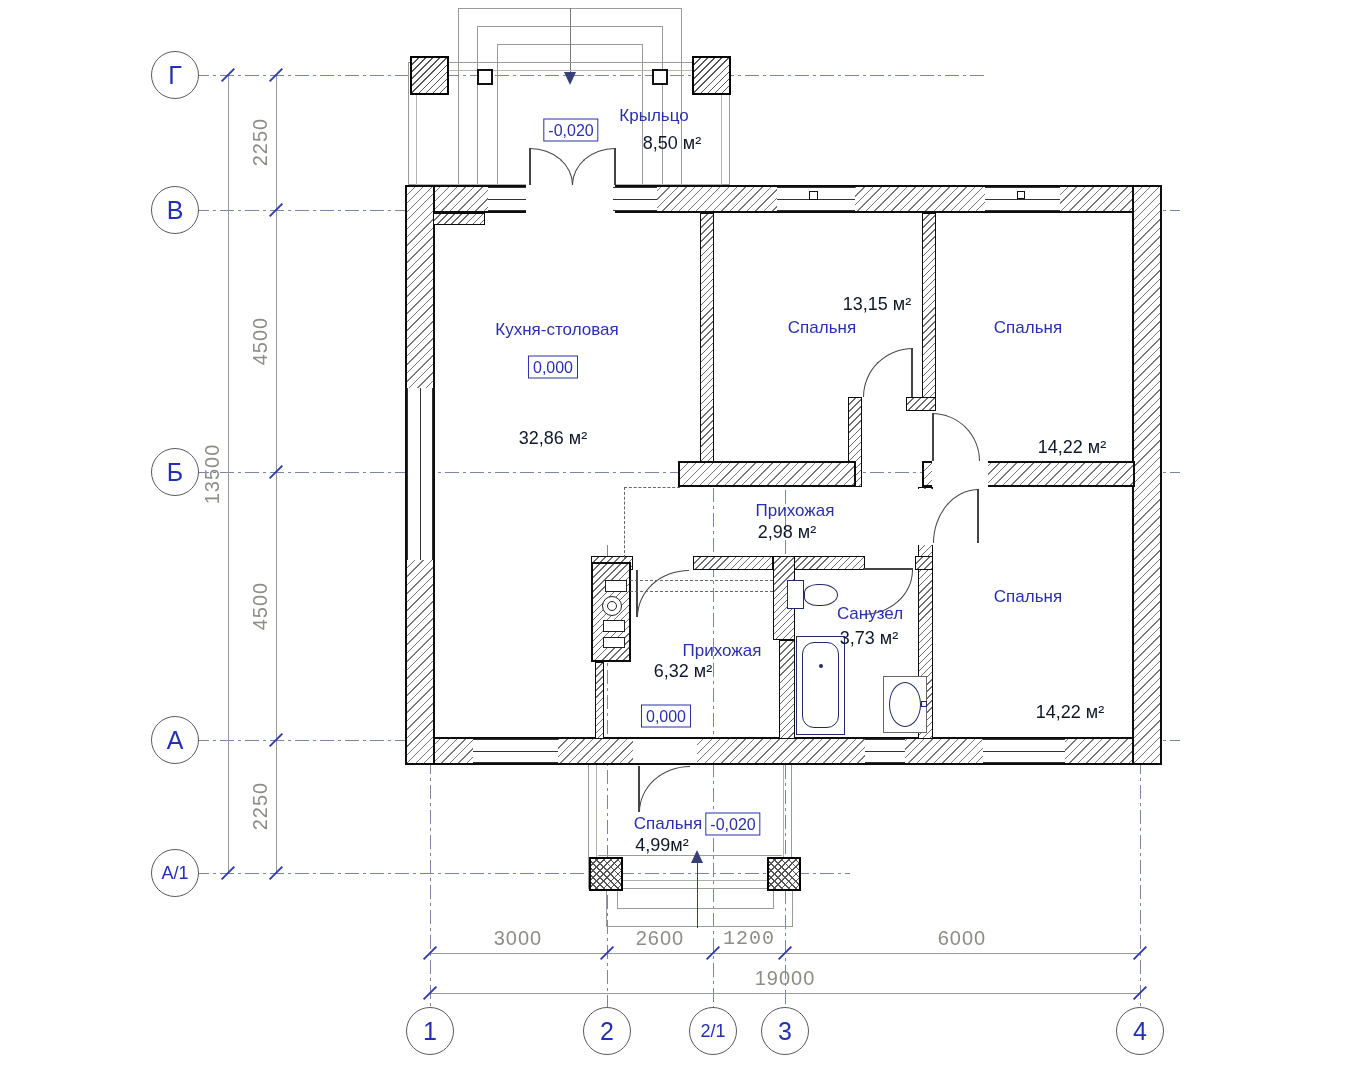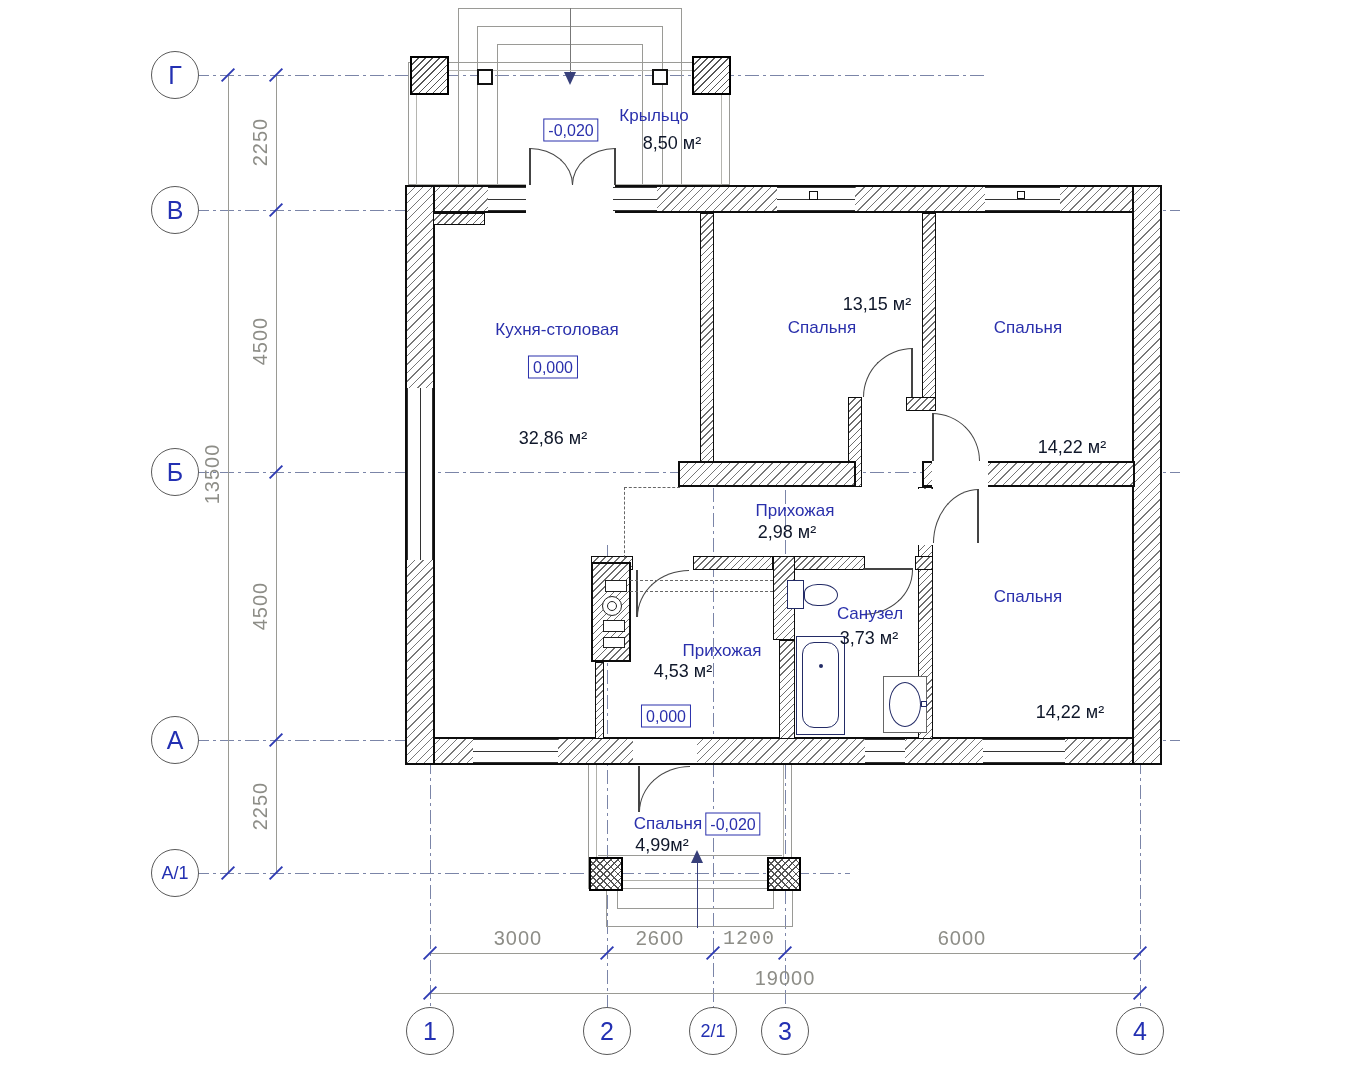--- a/index.html
+++ b/index.html
@@ -225,21 +225,21 @@
   <div class="lbl" style="left:1028px;top:328px;">Спальня</div>
   <div class="areatxt" style="left:1072px;top:447px;">14,22 м²</div>
 
   <div class="lbl" style="left:795px;top:511px;">Прихожая</div>
   <div class="areatxt" style="left:787px;top:532px;">2,98 м²</div>
 
   <div class="lbl" style="left:870px;top:614px;">Санузел</div>
   <div class="areatxt" style="left:869px;top:638px;">3,73 м²</div>
 
   <div class="lbl" style="left:690px;top:651px;margin-left:32px;">Прихожая</div>
-  <div class="areatxt" style="left:683px;top:671px;">4,53 м²</div>
+  <div class="areatxt" style="left:683px;top:671px;">6,32 м²</div>
   <div class="elev" style="left:666px;top:716px;">0,000</div>
 
   <div class="lbl" style="left:1028px;top:597px;">Спальня</div>
   <div class="areatxt" style="left:1070px;top:712px;">14,22 м²</div>
 
   <div class="lbl" style="left:668px;top:824px;">Спальня</div>
   <div class="areatxt" style="left:662px;top:845px;">4,99м²</div>
   <div class="elev" style="left:733px;top:824px;">-0,020</div>
 
 </div>

